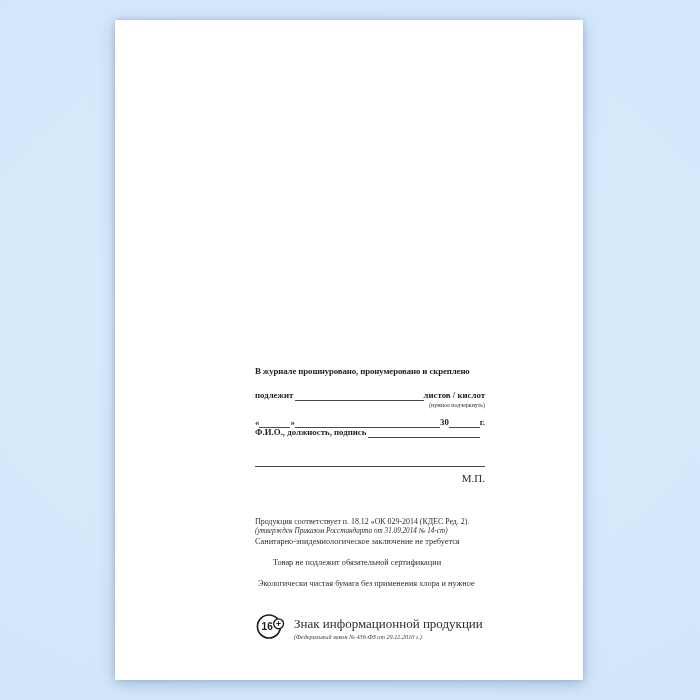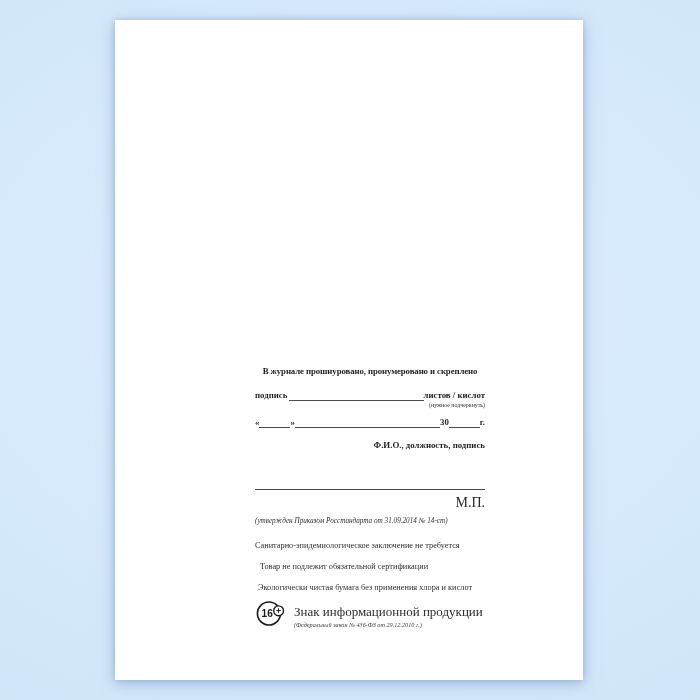--- a/index.html
+++ b/index.html
@@ -16,58 +16,58 @@
   }
   
   .fill-block{
     position:absolute;left:140px;top:347px;width:230px;
     color:#1f1f1f;
     font-weight:bold;font-size:8.8px;line-height:1.1;
   }
   .fb-row{display:flex;align-items:flex-end;white-space:nowrap;}
   .blank{border-bottom:1px solid #4a4a4a;height:9px;display:inline-block;}
   .blank.grow{flex:1 1 auto;}
-  .row-title{margin:0 0 0 0;white-space:nowrap;letter-spacing:-0.1px;text-align:center;}
+  .row-title{margin:0 0 0 0;white-space:nowrap;letter-spacing:-0.1px;}
   .row-sheets{margin-top:14px;}
   .row-note{margin-top:1px;text-align:right;font-weight:normal;font-size:5.9px;color:#2c2c2c;}
   .row-date{margin-top:10px;}
-  .row-fio{margin-top:13px;flex-direction:column;}
+  .row-fio{}
   .row-line{margin-top:19px;}
-  .row-mp{margin-top:5px;text-align:right;font-weight:normal;font-size:14px;color:#2a2a2a;}
+  .row-mp{margin-top:5px;text-align:right;font-weight:normal;font-size:11px;color:#2a2a2a;}
   .gap-s{width:2px;display:inline-block;}
   
   .info-block{
     position:absolute;left:140px;top:497px;width:250px;
     color:#2d2d2d;font-weight:normal;
   }
   .prod-l1{font-size:7.9px;line-height:1.28;}
   .prod-l2{font-size:7.2px;line-height:1.38;}
   .prod-l3{font-size:7.2px;line-height:1.38;font-style:italic;}
   .claim{font-size:8.3px;}
-  .claim.sanitary{margin-top:14px;}
-  .claim.cert{margin-top:12px;margin-left:5px;}
+  .claim.sanitary{}
+  .claim.cert{margin-top:12px;margin-left:18px;}
   .claim.eco{margin-top:12px;margin-left:3px;}
   
-  .age-row{margin-top:7px;display:flex;align-items:flex-end;}
+  .age-row{margin-top:24px;display:flex;align-items:center;}
   .age-badge{width:29px;height:29px;flex:0 0 auto;margin-left:1px;}
   .age-text{margin-left:9px;padding-top:3px;}
   .age-label{font-size:13px;color:#2d2d2d;}
   .age-law{font-size:6.2px;font-style:italic;color:#3a3a3a;margin-top:1px;}
 </style>
 </head>
 <body>
 
 <div class="sheet">
 
   <div class="fill-block">
 
     <div class="row-title">В журнале прошнуровано, пронумеровано и скреплено</div>
 
     <div class="fb-row row-sheets">
-      <span>подпись</span>
+      <span>подлежит</span>
       <span class="gap-s"></span>
       <span class="blank grow"></span>
       <span>листов / кислот</span>
     </div>
 
     <div class="row-note">(нужное подчеркнуть)</div>
 
     <div class="fb-row row-date">
       <span>«</span>
       <span class="blank" style="width:31px"></span>
@@ -86,25 +86,26 @@
 
     <div class="fb-row row-line">
       <span class="blank grow"></span>
     </div>
 
     <div class="row-mp">М.П.</div>
   </div>
 
   <div class="info-block">
 
+    <div class="prod-l1">Продукция соответствует п. 18.12 «ОК 029-2014 (КДЕС Ред. 2).</div>
     <div class="prod-l3">(утвержден Приказом Росстандарта от 31.09.2014 № 14-ст)</div>
 
     <div class="claim sanitary">Санитарно-эпидемиологическое заключение не требуется</div>
     <div class="claim cert">Товар не подлежит обязательной сертификации</div>
-    <div class="claim eco">Экологически чистая бумага без применения хлора и кислот</div>
+    <div class="claim eco">Экологически чистая бумага без применения хлора и нужное</div>
 
     <div class="age-row">
       <svg class="age-badge" viewBox="0 0 30 30">
         <circle cx="13.4" cy="15" r="11.9" fill="none" stroke="#1c1c1c" stroke-width="1.7"></circle>
         <circle cx="23.4" cy="12.2" r="5.1" fill="#ffffff" stroke="#1c1c1c" stroke-width="1.4"></circle>
         <text x="11.6" y="18.6" text-anchor="middle" font-family="Liberation Sans, DejaVu Sans, sans-serif" font-size="10.5" font-weight="bold" fill="#1c1c1c">16</text>
         <text x="23.4" y="15.4" text-anchor="middle" font-family="Liberation Sans, DejaVu Sans, sans-serif" font-size="9" font-weight="bold" fill="#1c1c1c">+</text>
       </svg>
       <div class="age-text">
         <div class="age-label">Знак информационной продукции</div>

